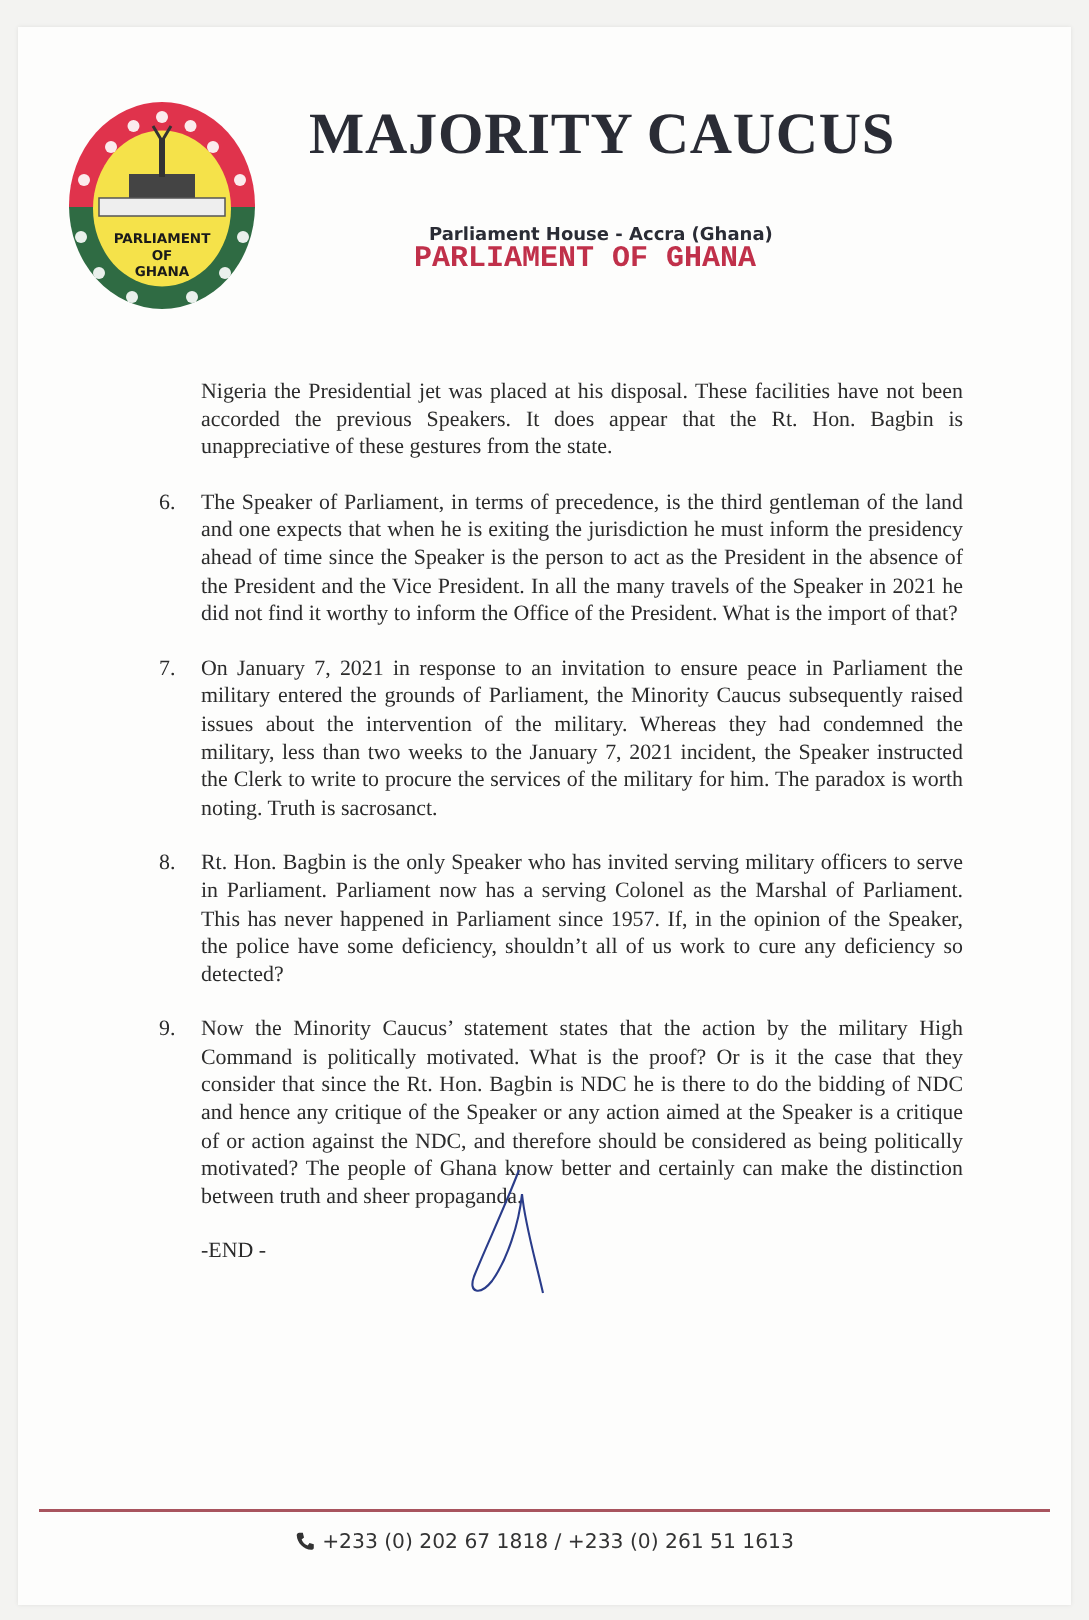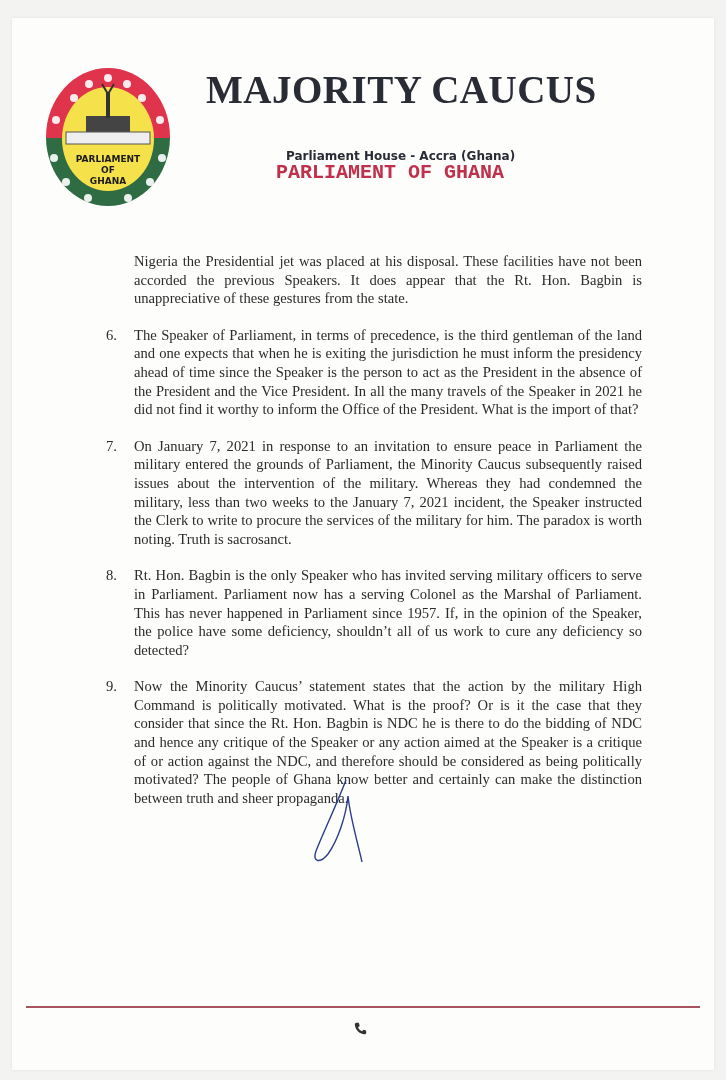--- a/index.html
+++ b/index.html
@@ -110,25 +110,26 @@
   </div>
   <div class="item">
     <span class="num">8.</span>
     <span class="txt">Rt. Hon. Bagbin is the only Speaker who has invited serving military officers to serve in Parliament.  Parliament now has a serving Colonel as the Marshal of Parliament. This has never happened in Parliament since 1957.  If, in the opinion of the Speaker, the police have some deficiency, shouldn’t all of us work to cure any deficiency so detected?</span>
   </div>
   <div class="item">
     <span class="num">9.</span>
     <span class="txt">Now the Minority Caucus’ statement states that the action by the military High Command is politically motivated. What is the proof?  Or is it the case that they consider that since the Rt. Hon. Bagbin is NDC he is there to do the bidding of NDC and hence any critique of the Speaker or any action aimed at the Speaker is a critique of or action against the NDC, and therefore should be considered as being politically motivated?  The people of Ghana know better and certainly can make the distinction between truth and sheer propaganda.</span>
   </div>
 
+  <div class="end">-END -</div>
 </div>
 
 <svg class="signature" viewBox="0 0 70 90">
   <path d="M40 4 C30 30, 18 55, 10 75 C6 86, 14 88, 22 78 C32 64, 40 40, 42 20 C44 40, 50 60, 56 86" stroke="#2a3c8a" stroke-width="1.4" fill="none"></path>
   <path d="M20 0 L62 -10" stroke="#2a3c8a" stroke-width="1.2" fill="none"></path>
 </svg>
 
 <div class="footer-line"></div>
 <div class="footer-contact">
   <svg class="phone-icon" width="13" height="13" viewBox="0 0 16 16">
     <path d="M3 1 L6 1 L7 5 L5 6.5 C6 9 7.5 10.5 10 11.5 L11.5 9.5 L15 10.5 L15 13.5 C15 14.5 14 15 13 15 C6.5 14.5 1.5 9.5 1 3 C1 2 2 1 3 1 Z" fill="#333"></path>
-  </svg>
+  </svg><span>+233 (0) 202 67 1818 / +233 (0) 261 51 1613</span>
 </div>
 
 </body></html>

